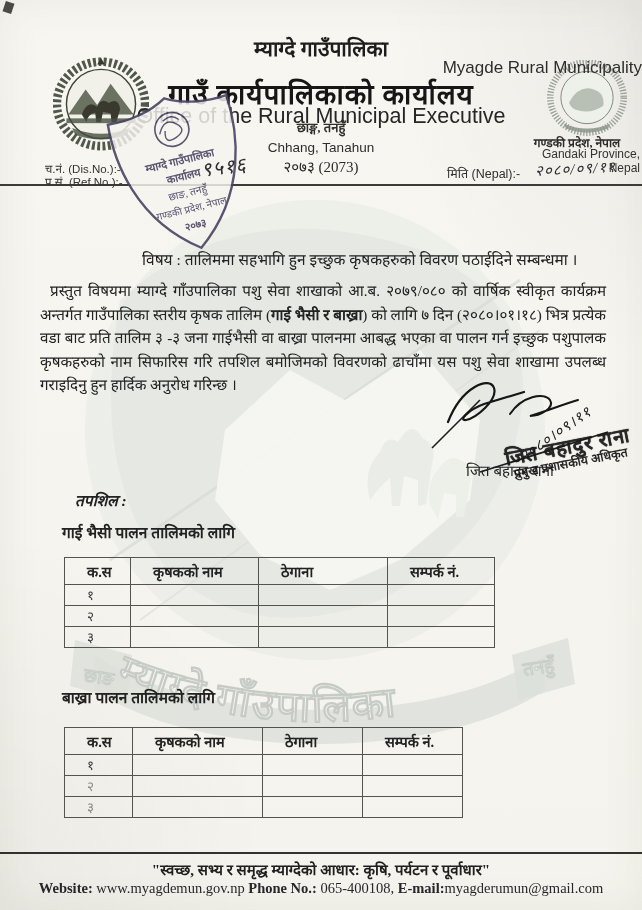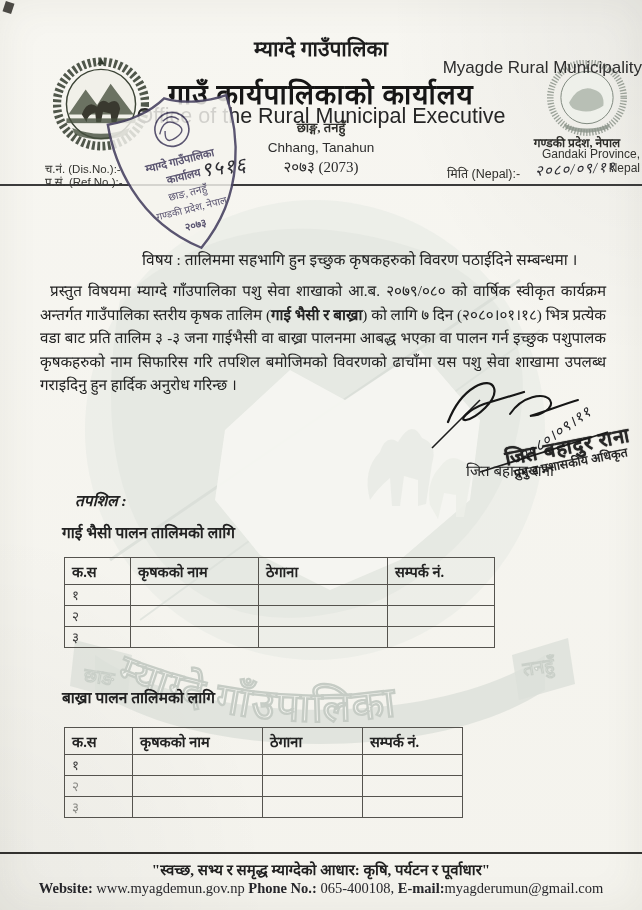--- a/index.html
+++ b/index.html
@@ -16,21 +16,21 @@
   .sans{font-family:"Liberation Sans",sans-serif;}
   .ctr{left:0;right:0;text-align:center;}
   .b{font-weight:bold;}
   .wm{z-index:0;}
   .content{z-index:2;}
   .hand{font-style:italic;letter-spacing:1px;color:#2d2d33;}
   
   .hline{left:0;right:0;top:184px;height:2px;background:#3b3b3b;z-index:1;}
   
   table.t{position:absolute;border-collapse:collapse;table-layout:fixed;z-index:2;}
-  table.t th,table.t td{border:1.4px solid #55534e;padding:1px 7px;text-align:left;
+  table.t th,table.t td{border:1.4px solid #55534e;padding:1px 22px;text-align:left;
     font-size:14.5px;vertical-align:middle;background:transparent;}
   table.t th{font-weight:bold;height:24px;}
   table.t td{height:18px;font-size:13.5px;color:#3a3a3a;}
   
   .sig-stamp{transform:rotate(-11deg);transform-origin:left top;color:#181818;
     line-height:1.05;text-align:center;opacity:0.93;}
   .sig-stamp .l1{font-size:20px;font-weight:bold;letter-spacing:1px;
     text-shadow:0 0 1px #1a1a1a;}
   .sig-stamp .l2{font-size:12.5px;font-weight:bold;}
   

